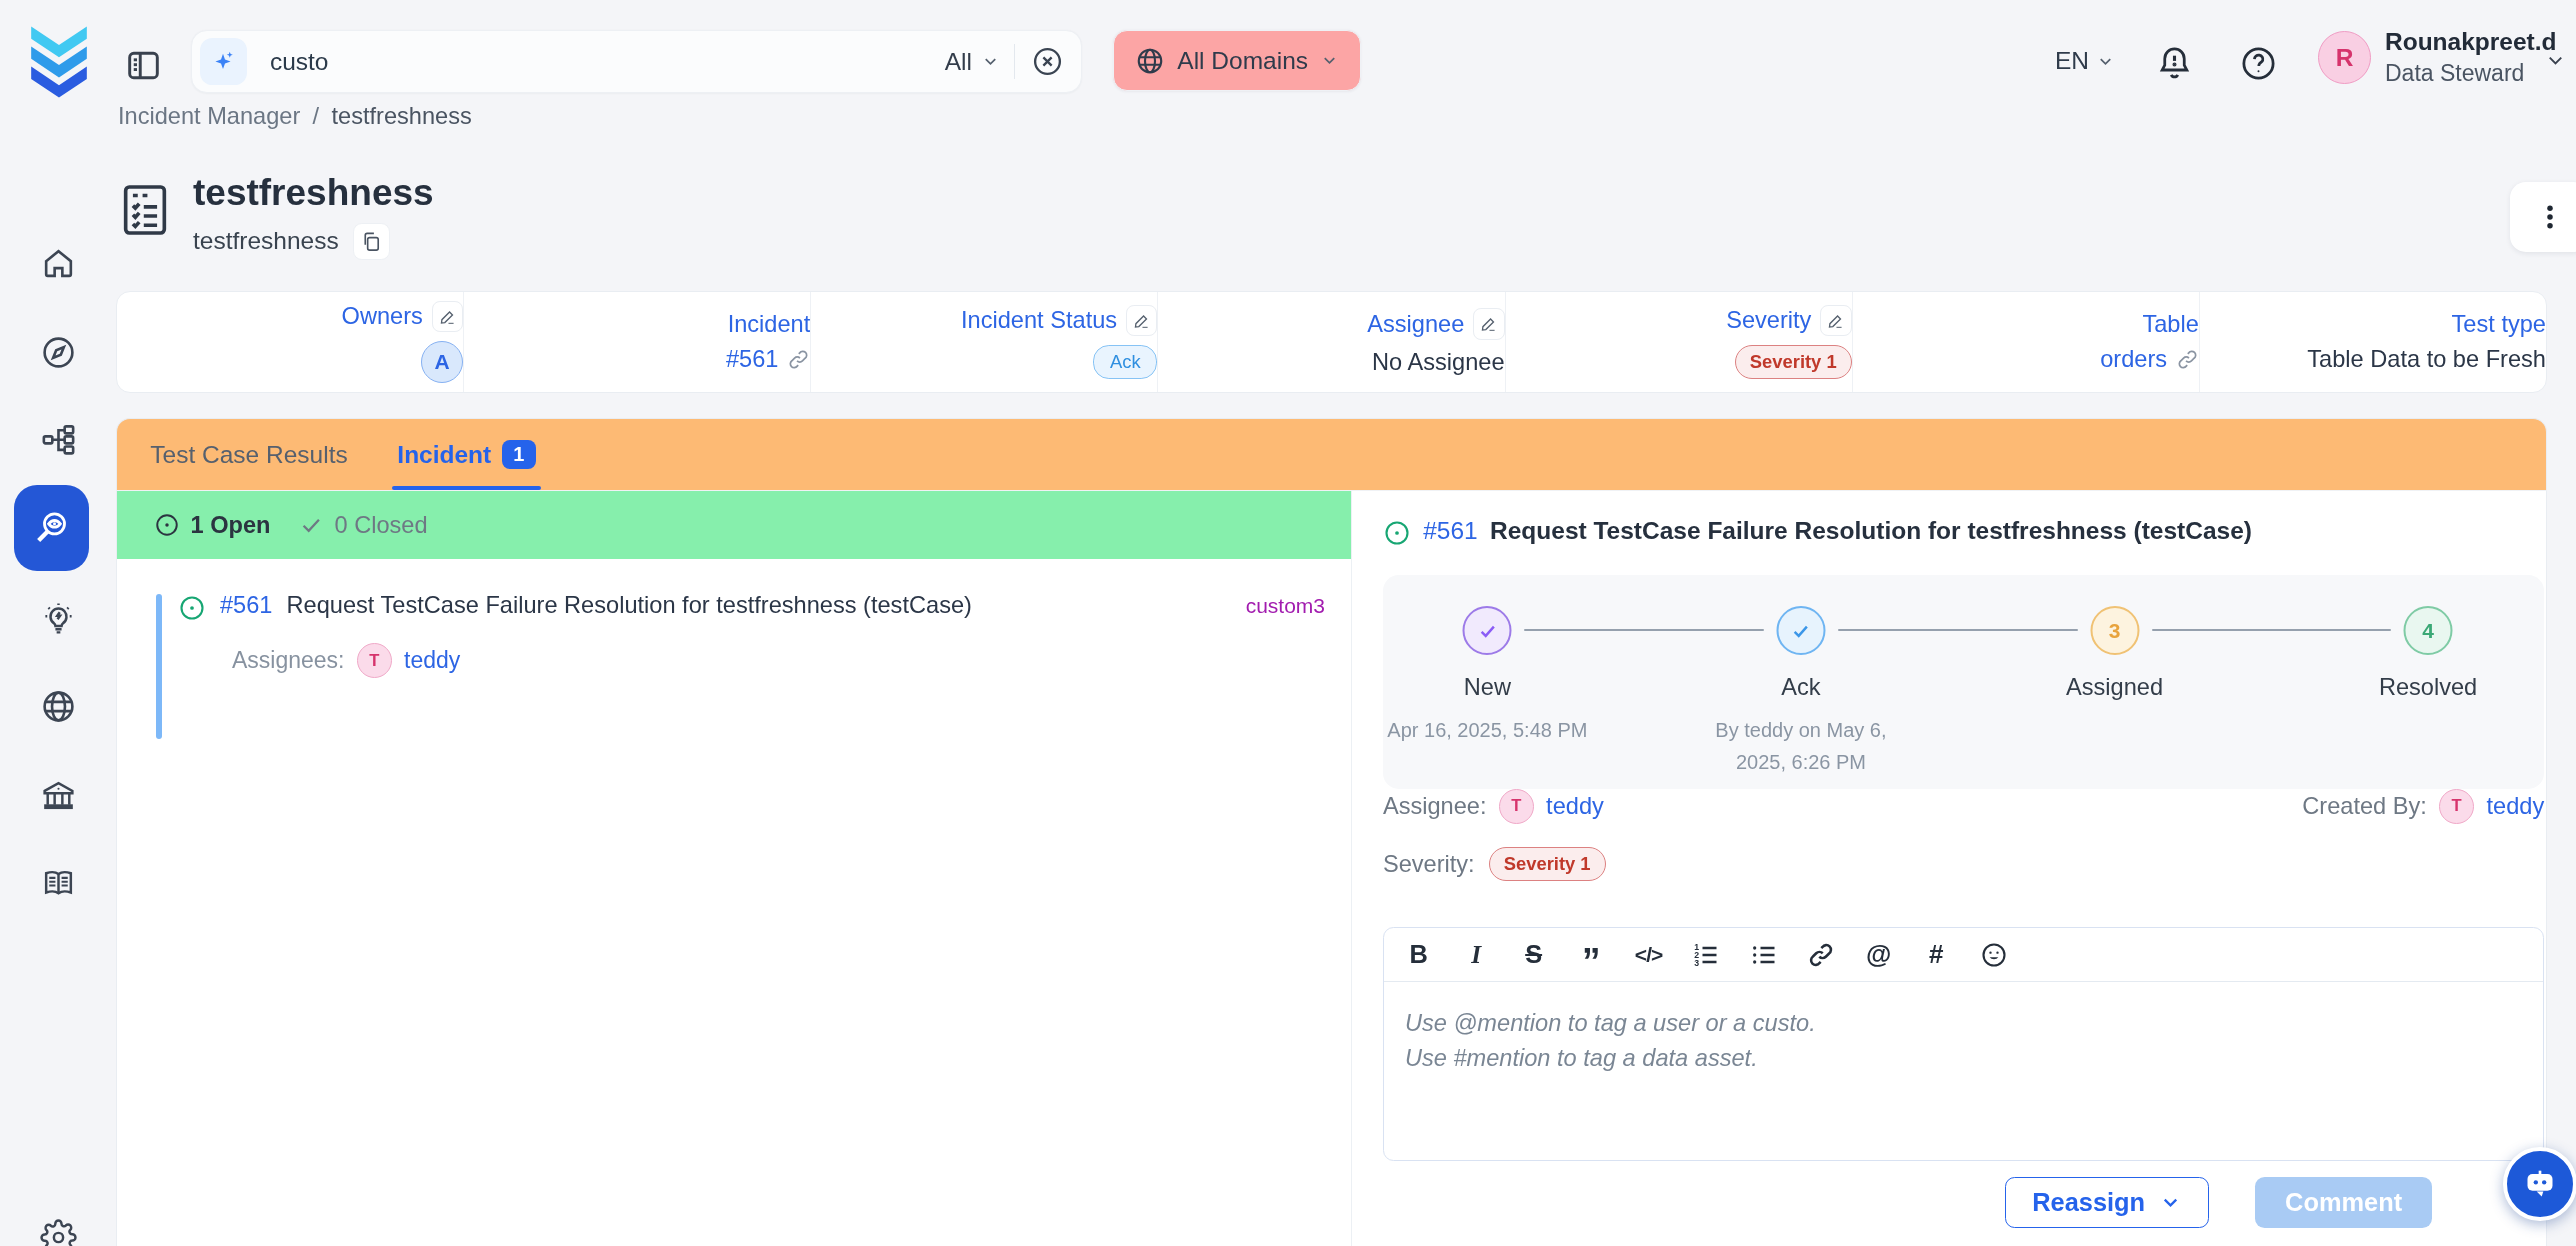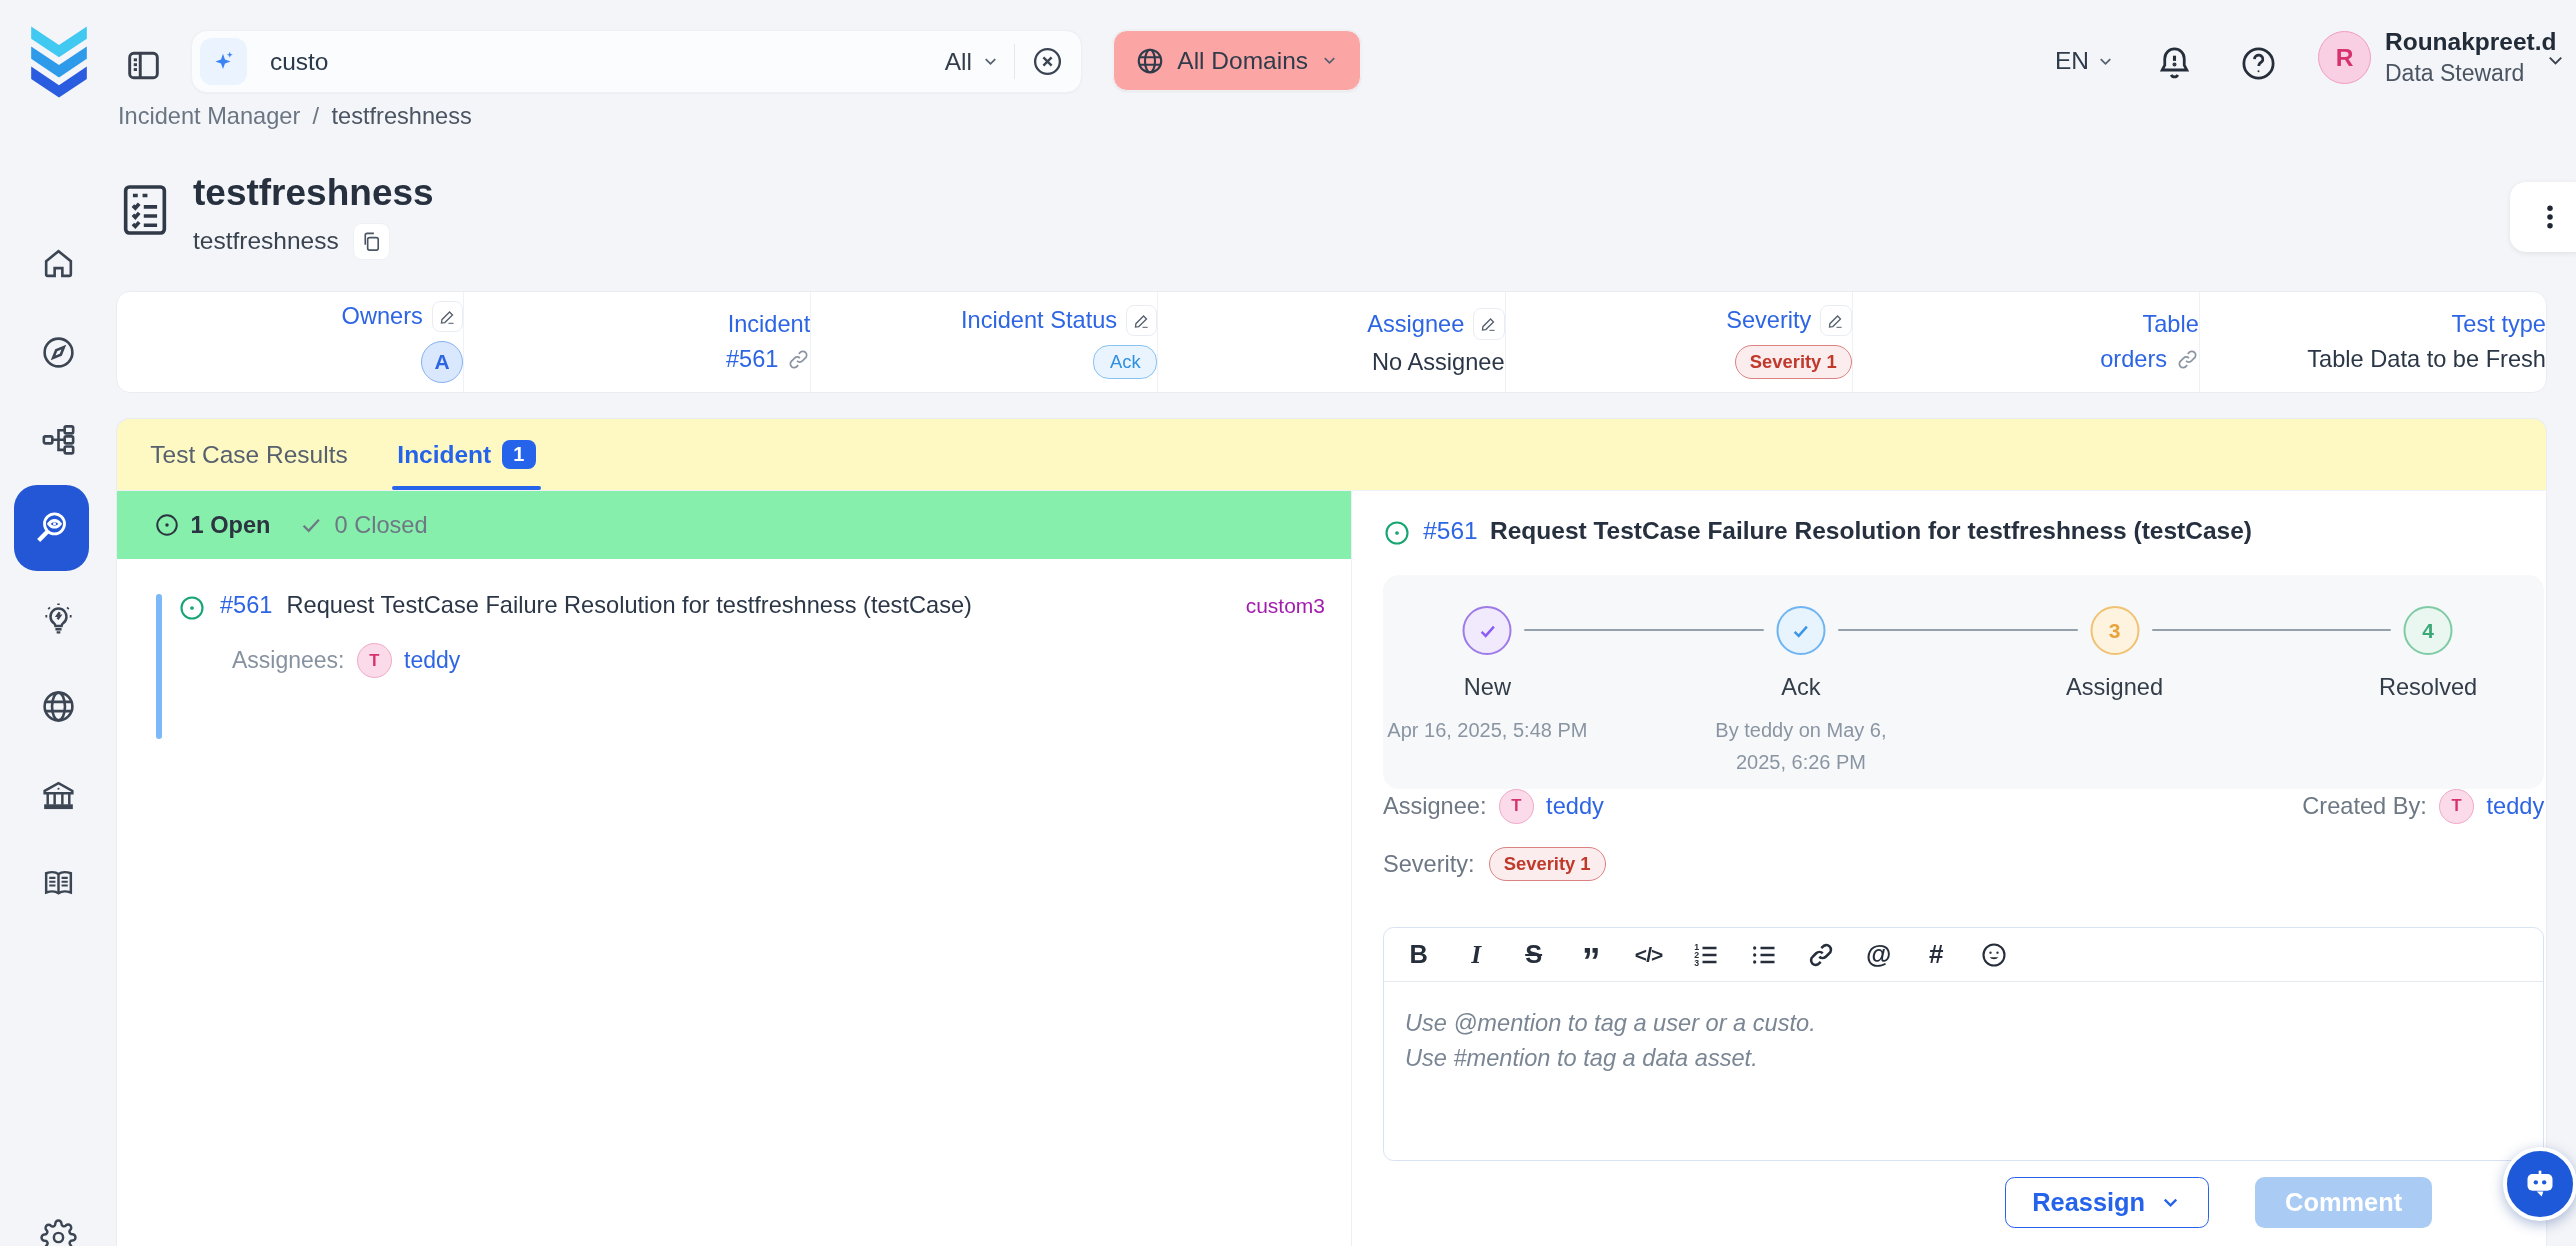--- a/index.html
+++ b/index.html
@@ -84,21 +84,21 @@
   .cell-value{display:flex;align-items:center;gap:8.8px;font-size:23.6px;color:#2B3647;}
   .cell-value a{color:#2D65E4;}
   .avatar-a{width:40px;height:40px;background:#D9E8FC;border:1.8px solid #86B1F2;color:#2D65E4;font-size:21px;}
   .pill-ack{background:#E9F4FE;border:1.3px solid #86C3F5;color:#2F8FE0;font-size:18.4px;padding:5.3px 15.8px;border-radius:15.8px;}
   .pill-sev{background:#FBEDED;border:1.3px solid #DC8181;color:#C0392B;font-size:18.4px;font-weight:700;padding:5.3px 14px;border-radius:17.5px;}
   .link-glyph{color:#8A94A2;}
 
   
   .tabs-card{
     position:absolute;left:116px;top:418px;width:2431px;height:72px;box-sizing:border-box;
-    background:#fef9c3;border:0.9px solid #E9EDF2;border-bottom:none;border-radius:14px 14px 0 0;
+    background:#fdba74;border:0.9px solid #E9EDF2;border-bottom:none;border-radius:14px 14px 0 0;
     display:flex;align-items:stretch;padding-left:28px;gap:39px;
   }
   .tab{display:flex;align-items:center;gap:10.5px;font-size:24.5px;color:#56606E;position:relative;padding:0 5.3px;}
   .tab.active{color:#2563EB;font-weight:700;}
   .tab.active::after{content:"";position:absolute;left:0;right:0;bottom:0;height:4.4px;background:#2563EB;border-radius:2.6px;}
   .tab-badge{background:#2563EB;color:#FFF;font-size:20px;font-weight:700;border-radius:7.9px;padding:2.6px 11.4px;}
 
   
   .main-card{
     position:absolute;left:116px;top:490px;width:2431px;bottom:0;box-sizing:border-box;

